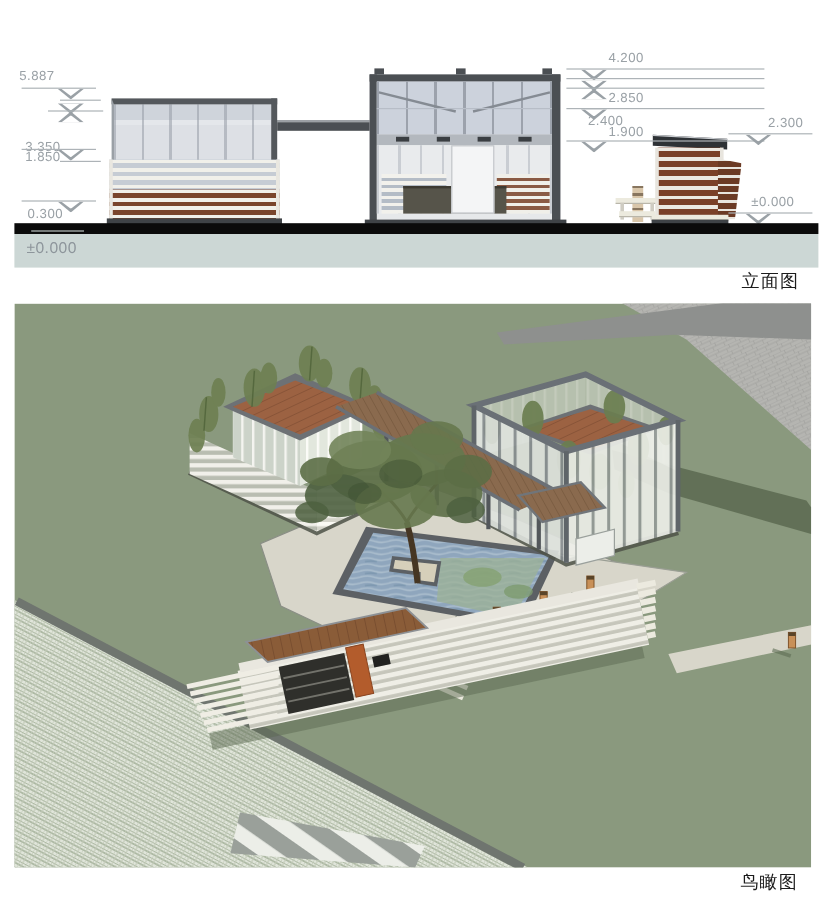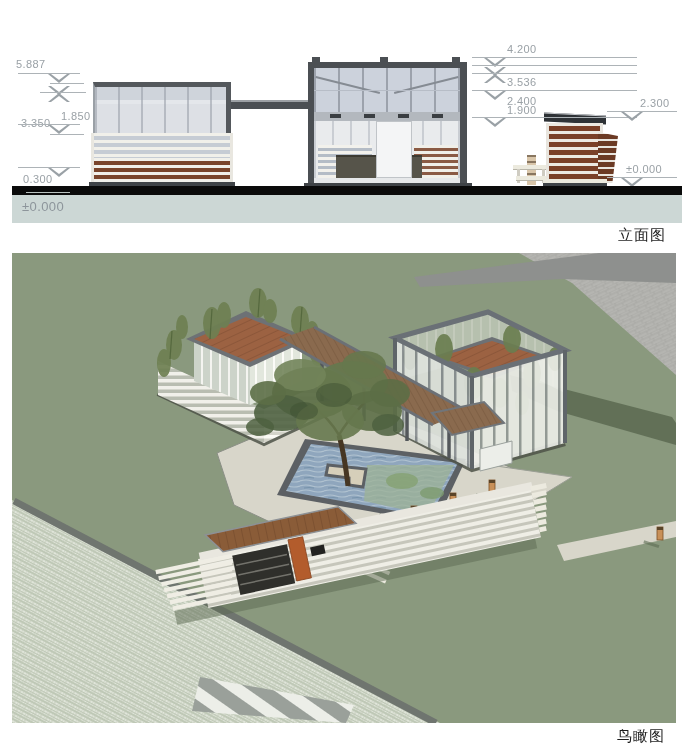--- a/index.html
+++ b/index.html
@@ -53,21 +53,21 @@
       </div>
     <div class="dim-line" style="left:50px;top:83px;width:34px;"></div>
     <div class="tri-o" style="left:48px;top:86px;">
         <div class="tri-i"></div>
       </div>
     <div class="tri-o up" style="left:48px;top:93px;">
         <div class="tri-i"></div>
       </div>
     <div class="dim-line" style="left:40px;top:92px;width:46px;"></div>
     <div class="dim-txt" style="left:21px;top:118px;text-align:right;">3.350</div>
-    <div class="dim-txt" style="left:21px;top:111px;margin-left:40px;">1.850</div>
+    <div class="dim-txt" style="left:21px;top:126px;">1.850</div>
     <div class="dim-line" style="left:18px;top:124px;width:62px;"></div>
     <div class="tri-o" style="left:48px;top:125px;">
         <div class="tri-i"></div>
       </div>
     <div class="dim-line" style="left:50px;top:134px;width:34px;"></div>
     <div class="dim-txt" style="left:23px;top:154px;margin-top:20px;">0.300</div>
     <div class="dim-line" style="left:18px;top:167px;width:62px;"></div>
     <div class="tri-o" style="left:48px;top:168px;">
         <div class="tri-i"></div>
       </div>
@@ -125,26 +125,26 @@
         <div class="tri-i"></div>
       </div>
     <div class="dim-line" style="left:472px;top:65px;width:165px;"></div>
     <div class="tri-o" style="left:484px;top:67px;">
         <div class="tri-i"></div>
       </div>
     <div class="tri-o up" style="left:484px;top:74px;">
         <div class="tri-i"></div>
       </div>
     <div class="dim-line" style="left:472px;top:73px;width:165px;"></div>
-    <div class="dim-txt" style="left:507px;top:77px;">3.536</div>
+    <div class="dim-txt" style="left:507px;top:77px;">2.850</div>
     <div class="dim-line" style="left:472px;top:90px;width:165px;"></div>
     <div class="tri-o" style="left:484px;top:91px;">
         <div class="tri-i"></div>
       </div>
-    <div class="dim-txt" style="left:507px;top:96px;">2.400</div>
+    <div class="dim-txt" style="left:490px;top:96px;">2.400</div>
     <div class="dim-txt" style="left:507px;top:105px;">1.900</div>
     <div class="dim-line" style="left:472px;top:117px;width:165px;"></div>
     <div class="tri-o" style="left:484px;top:118px;">
         <div class="tri-i"></div>
       </div>
 
     <div class="dim-txt" style="left:640px;top:98px;">2.300</div>
     <div class="dim-line" style="left:607px;top:111px;width:70px;"></div>
     <div class="tri-o" style="left:621px;top:112px;">
         <div class="tri-i"></div>

